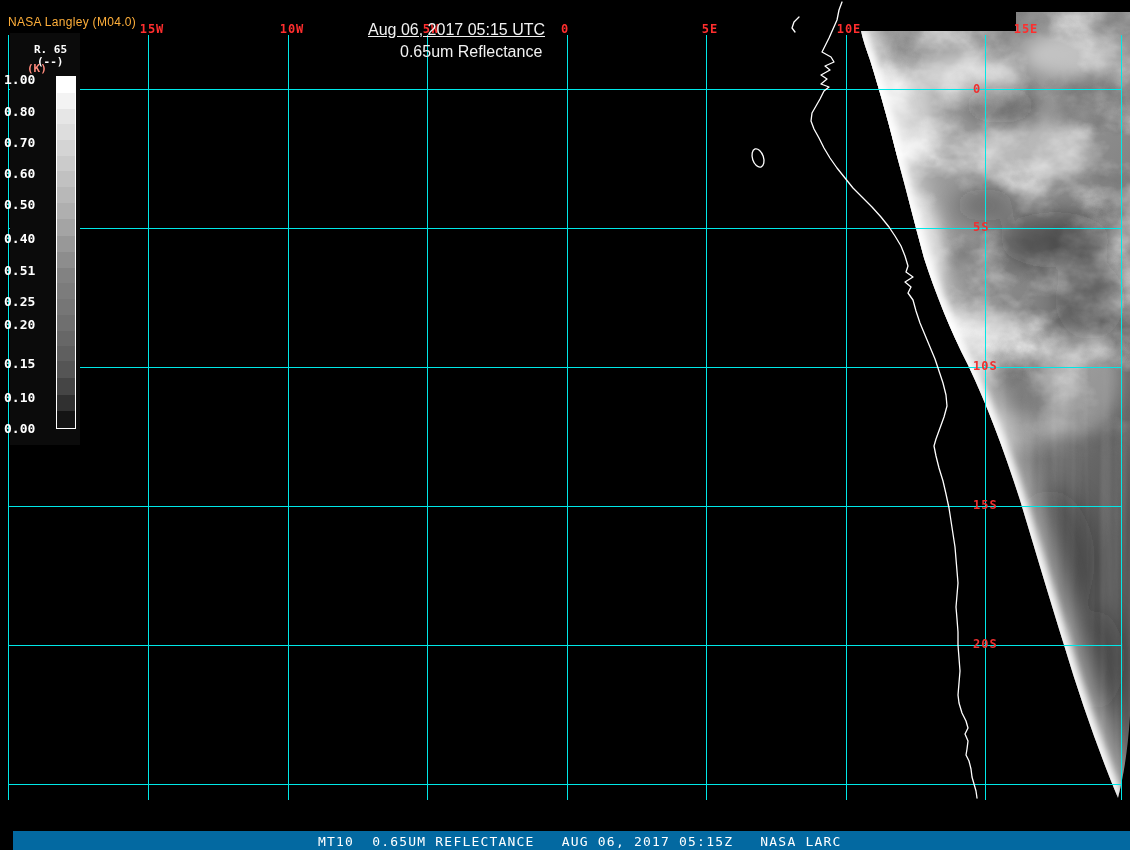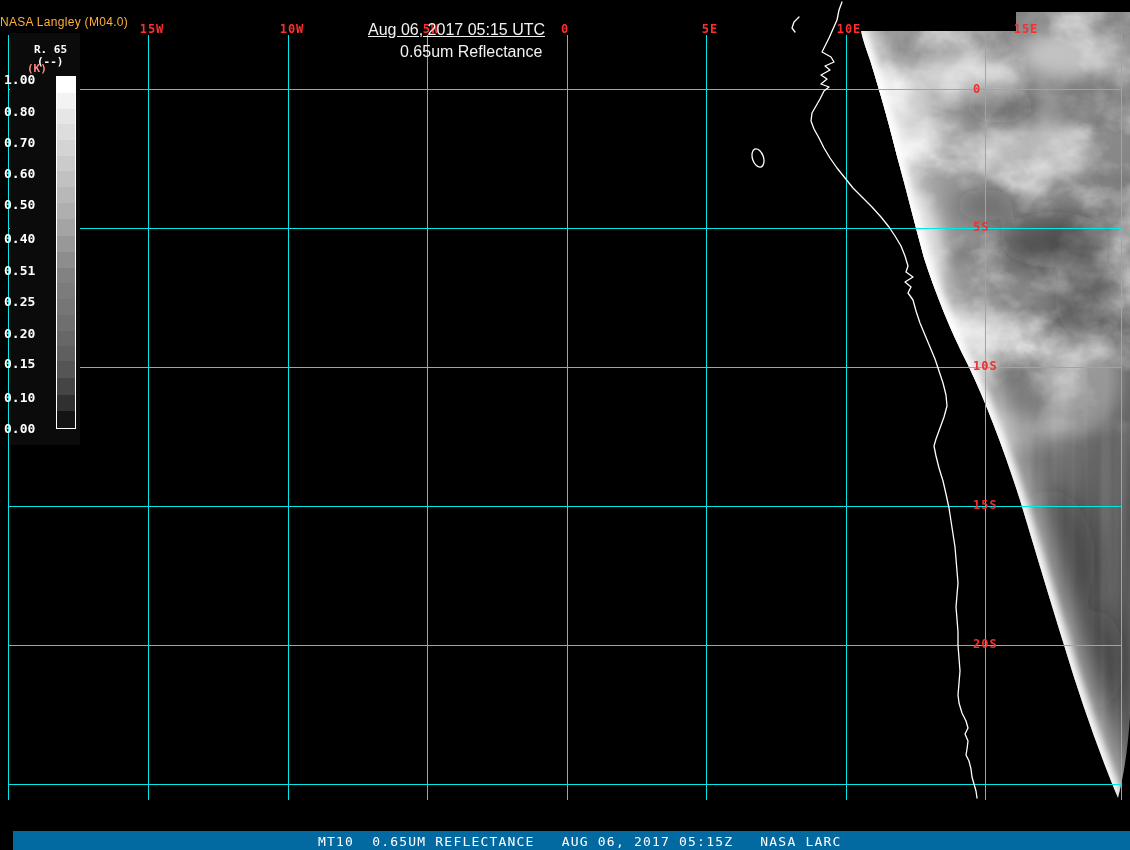--- a/index.html
+++ b/index.html
@@ -1,21 +1,21 @@
 <!DOCTYPE html>
 <html><head>
 <meta charset="utf-8">
 <style>
   html,body{margin:0;padding:0;background:#000;}
   .stage{position:relative;width:1130px;height:850px;background:#000;overflow:hidden;
          font-family:"DejaVu Sans Mono",monospace;}
   .map-svg{position:absolute;left:0;top:0;z-index:1;}
 
   
-  .brand{position:absolute;left:0;top:15px;z-index:6;color:#ffaf3a;
+  .brand{position:absolute;left:8px;top:15px;z-index:6;color:#ffaf3a;
          font:12px "Liberation Sans",sans-serif;letter-spacing:0.3px;}
   .title{position:absolute;left:400px;top:3px;z-index:6;color:#f2f2f2;
          font:16px "Liberation Sans",sans-serif;margin-top:40px;}
   .subtitle{position:absolute;left:368px;top:21px;z-index:6;color:#f2f2f2;
          font:16px "Liberation Sans",sans-serif;text-decoration:underline;}
 
   
   .lon-label{position:absolute;top:22px;z-index:4;transform:translateX(-50%);
          color:#ff2e2e;font:bold 12px "DejaVu Sans Mono",monospace;letter-spacing:1px;}
   .lat-label{position:absolute;left:973px;z-index:4;color:#ee3030;
@@ -187,21 +187,21 @@
   <div class="cb-k">(K)</div>
   <div class="cb-bar"></div>
   <div class="cb-tick" style="top:73px">1.00</div>
   <div class="cb-tick" style="top:105px">0.80</div>
   <div class="cb-tick" style="top:136px">0.70</div>
   <div class="cb-tick" style="top:167px">0.60</div>
   <div class="cb-tick" style="top:198px">0.50</div>
   <div class="cb-tick" style="top:232px">0.40</div>
   <div class="cb-tick" style="top:264px">0.51</div>
   <div class="cb-tick" style="top:295px">0.25</div>
-  <div class="cb-tick" style="top:327px">0.20</div>
+  <div class="cb-tick" style="top:318px">0.20</div>
   <div class="cb-tick" style="top:357px">0.15</div>
   <div class="cb-tick" style="top:391px">0.10</div>
   <div class="cb-tick" style="top:422px">0.00</div>
 
   <div class="lon-label" style="left:152px">15W</div>
   <div class="lon-label" style="left:292px">10W</div>
   <div class="lon-label" style="left:431px">5W</div>
   <div class="lon-label" style="left:565px">0</div>
   <div class="lon-label" style="left:710px">5E</div>
   <div class="lon-label" style="left:849px">10E</div>

